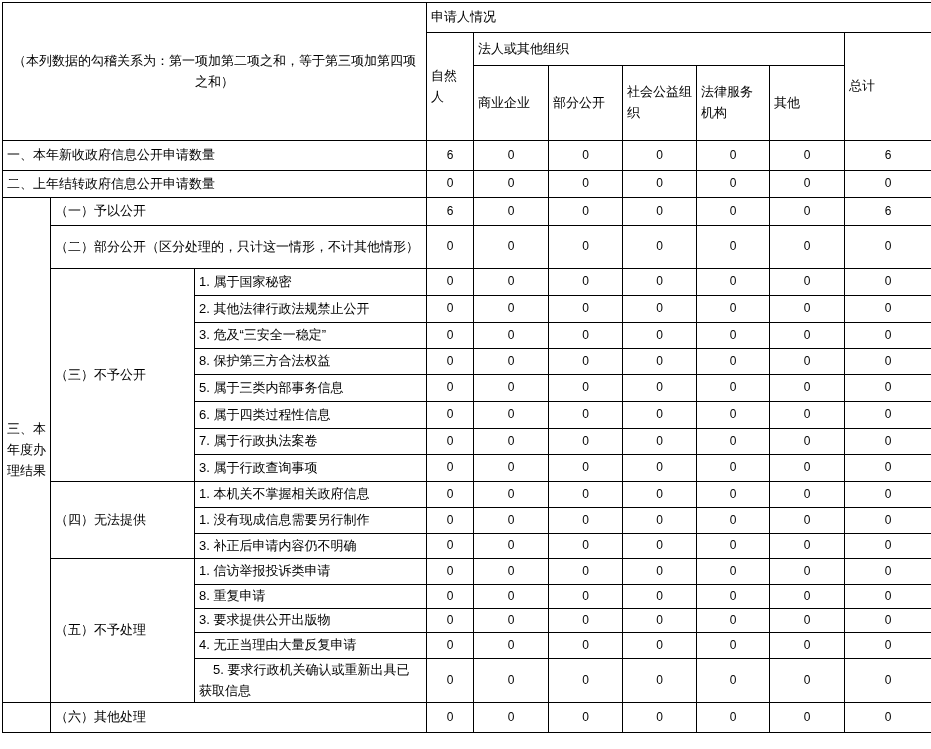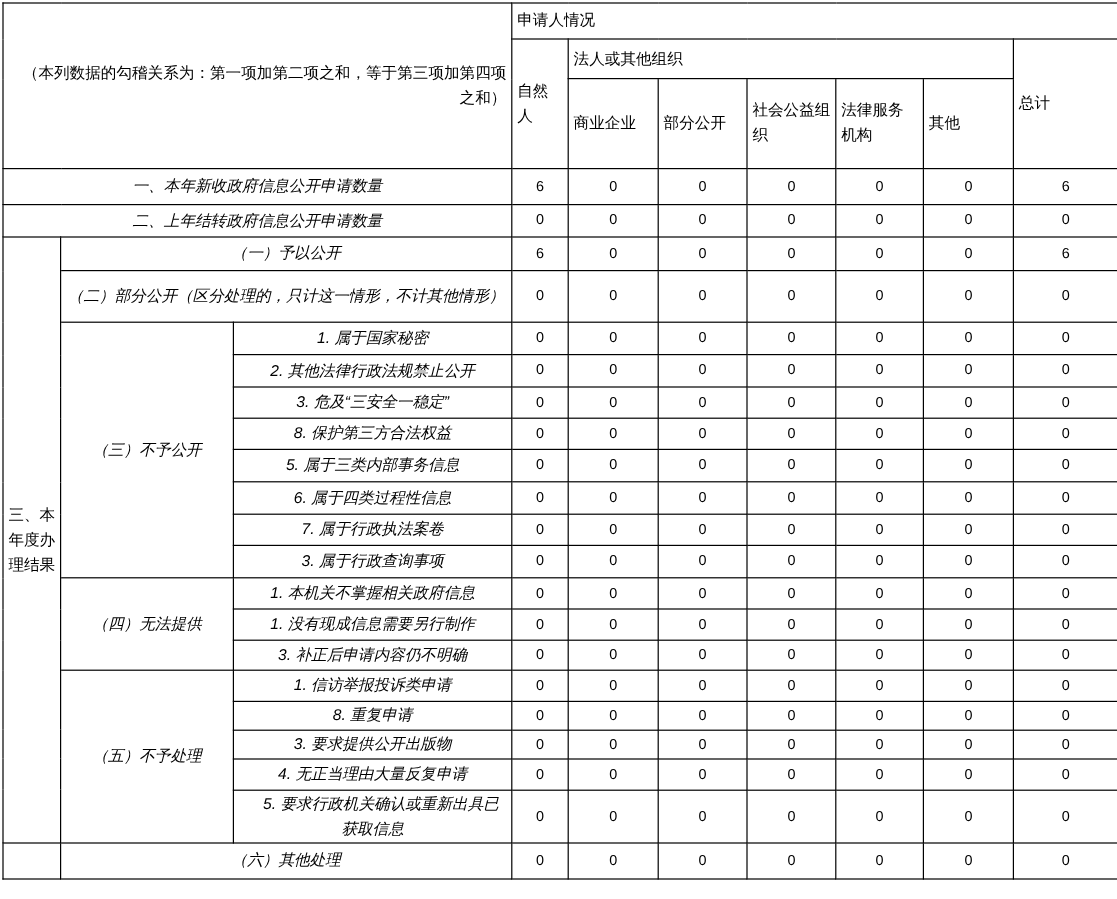--- a/index.html
+++ b/index.html
@@ -10,24 +10,24 @@
   }
   table.report{
     border-collapse:collapse;table-layout:fixed;width:929px;
     font-size:13px;color:#000;
   }
   table.report td{
     border:1px solid #000;vertical-align:middle;
     padding:1px 4px;overflow:hidden;box-sizing:border-box;
     line-height:1.6;
   }
-  td.note{ text-align:right;padding:2px 8px;line-height:1.8;}
+  td.note{ text-align:center;padding:2px 8px;line-height:1.8;}
   td.hc{ text-align:left;padding:1px 2px;}
   td.hl{ text-align:left;padding:1px 6px;}
-  td.lbl{ text-align:center;padding:1px 6px;font-style:italic;}
+  td.lbl{ text-align:left;padding:1px 6px;}
   td.sub{ padding:1px 6px;}
   td.indent{ text-indent:14px;}
   td.val{ text-align:center;font-size:12px;padding:0;}
   td.vlabel{
     text-align:left;padding:2px 9px;line-height:1.75;
     word-break:break-all;letter-spacing:0;
   }
   td.empty{ padding:0;}
 </style>
 </head>

